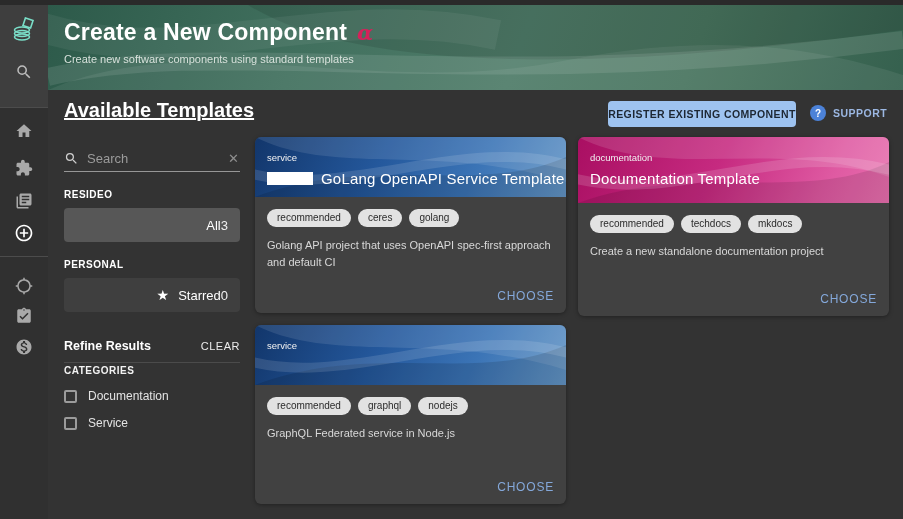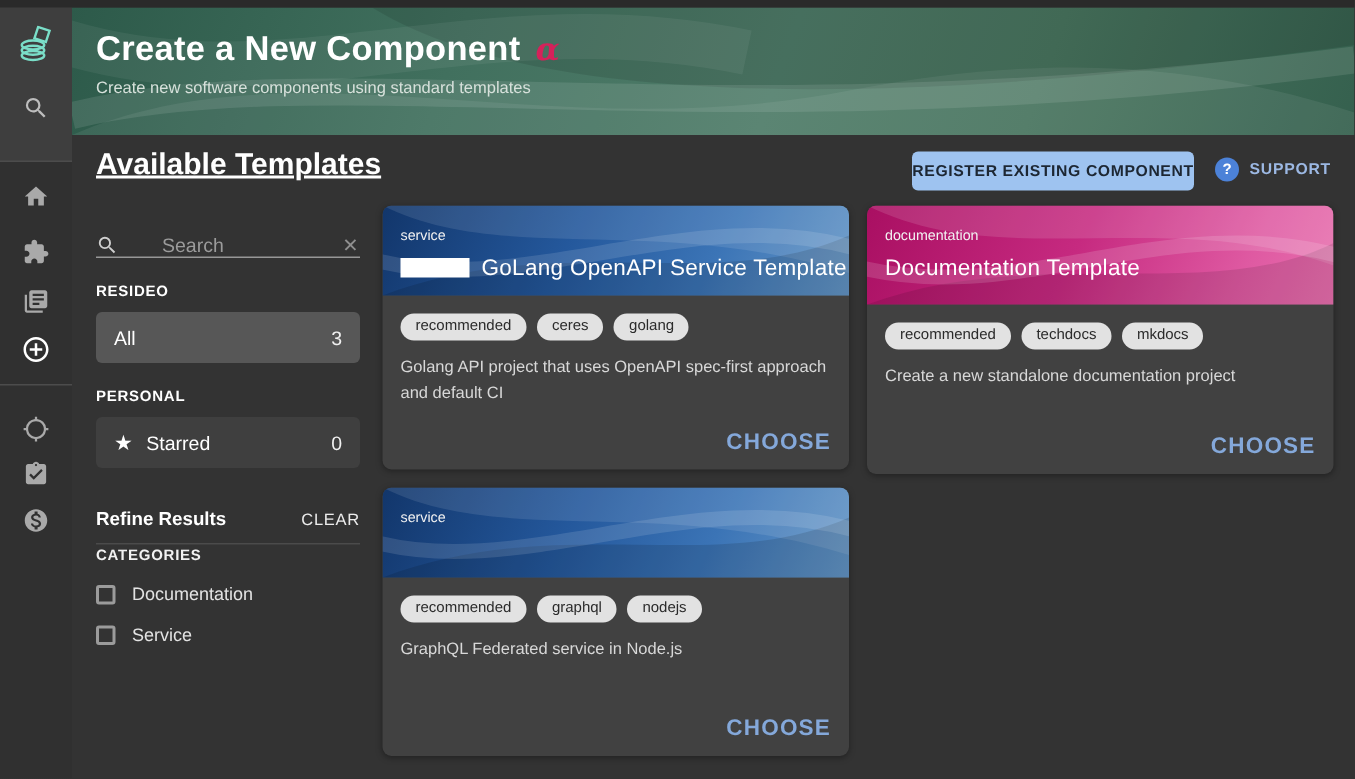--- a/index.html
+++ b/index.html
@@ -31,32 +31,32 @@
   .register-btn { position:absolute; left:608px; top:101px; width:188px; height:26px; background:#9ec3f0;
     color:#1d2733; border:none; border-radius:4px; font-family:"Liberation Sans",sans-serif;
     font-size:10.5px; font-weight:bold; letter-spacing:.4px; cursor:pointer; }
   .support { position:absolute; left:810px; top:105px; display:flex; align-items:center; gap:7px; cursor:pointer; }
   .support-q { width:16px; height:16px; border-radius:50%; background:#4c82d8; color:#fff; font-size:10px;
     font-weight:bold; display:flex; align-items:center; justify-content:center; }
   .support-label { font-size:10.5px; font-weight:bold; letter-spacing:.5px; color:#9cb8e3; }
 
   
   .filters { position:absolute; left:64px; top:146px; width:176px; }
-  .search-row { display:flex; align-items:flex-end; height:26px; border-bottom:1px solid #979797;gap:21px; }
+  .search-row { display:flex; align-items:center; height:26px; border-bottom:1px solid #979797; }
   .search-row svg { flex:0 0 auto; }
   .search-input { flex:1; background:transparent; border:none; outline:none; color:#e8e8e8;
     font-family:"Liberation Sans",sans-serif; font-size:13px; margin-left:8px; min-width:0; }
   .search-input::placeholder { color:#9b9b9b; }
   .search-clear { color:#8f8f8f; font-size:13px; cursor:pointer; padding:0 1px; }
   .group-label { margin-top:17px; font-size:10px; font-weight:bold; letter-spacing:.5px; color:#ffffff; }
   .pick-row { margin-top:8px; height:34px; border-radius:4px; display:flex; align-items:center;
     padding:0 12px; font-size:13px; color:#fff; cursor:pointer; }
   .pick-row.selected { background:#575757; }
   .pick-row.normal { background:#3f3f3f; }
-  .pick-row .grow { flex:1; display:flex; align-items:center; gap:9px; }
+  .pick-row .grow { flex:1; display:flex; align-items:center; gap:9px;justify-content:flex-end; }
   .pick-count { font-size:13px; color:#f0f0f0; }
   .star-glyph { font-size:14px; color:#fff; line-height:1; }
 
   .refine-header { margin-top:27px; display:flex; justify-content:space-between; align-items:baseline; }
   .refine-title { font-size:12.5px; font-weight:bold; color:#fff; }
   .clear-btn { font-size:11px; letter-spacing:.5px; color:#ececec; cursor:pointer; }
   .refine-divider { margin-top:9px; border-top:1px solid #4b4b4b; }
   .categories-label { margin-top:2px; font-size:10px; font-weight:bold; letter-spacing:.5px; color:#f2f2f2; }
   .check-row { margin-top:13px; display:flex; align-items:center; gap:11px; cursor:pointer; }
   .checkbox { width:13px; height:13px; border:2px solid #9b9b9b; border-radius:2px; background:transparent; }
@@ -78,21 +78,21 @@
   .chead-inner { position:relative; z-index:2; padding:10px 12px 0 12px; }
   .ctype { font-size:9.5px; color:#f2f2f2; }
   .ctitle-row { margin-top:5px; display:flex; align-items:center; gap:8px; }
   .logo-box { width:46px; height:13px; background:#ffffff; flex:0 0 auto; }
   .ctitle { font-size:15px; color:#ffffff; letter-spacing:.2px; white-space:nowrap; }
   .card-body { flex:1; display:flex; flex-direction:column; padding:12px 12px 10px 12px; }
   .tags { display:flex; gap:7px; }
   .tag { background:#e2e2e2; color:#2b2b2b; font-size:10px; padding:3px 10px 4px 10px; border-radius:11px; }
   .desc { margin-top:10px; font-size:11px; line-height:1.55; color:#d8d8d8; }
   .card-actions { margin-top:auto; display:flex; justify-content:flex-end; }
-  .choose { font-size:15px; font-weight:bold; letter-spacing:.8px; color:#84a8da; cursor:pointer; }
+  .choose { font-size:12px; font-weight:normal; letter-spacing:.8px; color:#84a8da; cursor:pointer; }
 </style>
 </head>
 <body>
 
 <div class="sidebar">
   <div class="sb-icon" style="top:16px;height:28px;">
     <svg width="24" height="26" viewBox="0 0 24 26" fill="none" stroke="#7adec8" stroke-width="1.6">
       <ellipse cx="10" cy="20" rx="7.5" ry="3"></ellipse>
       <ellipse cx="10" cy="16.5" rx="7.5" ry="3"></ellipse>
       <ellipse cx="10" cy="13" rx="7.5" ry="3"></ellipse>

